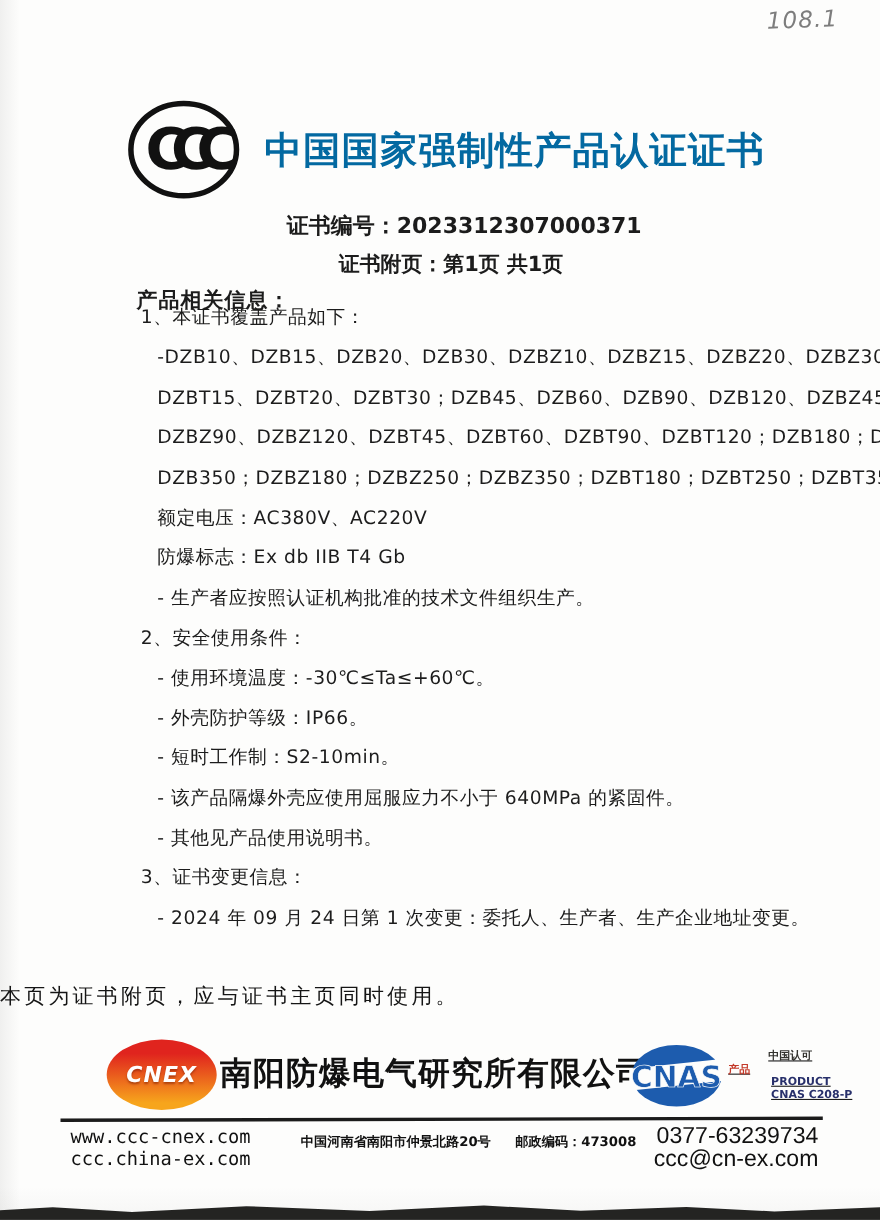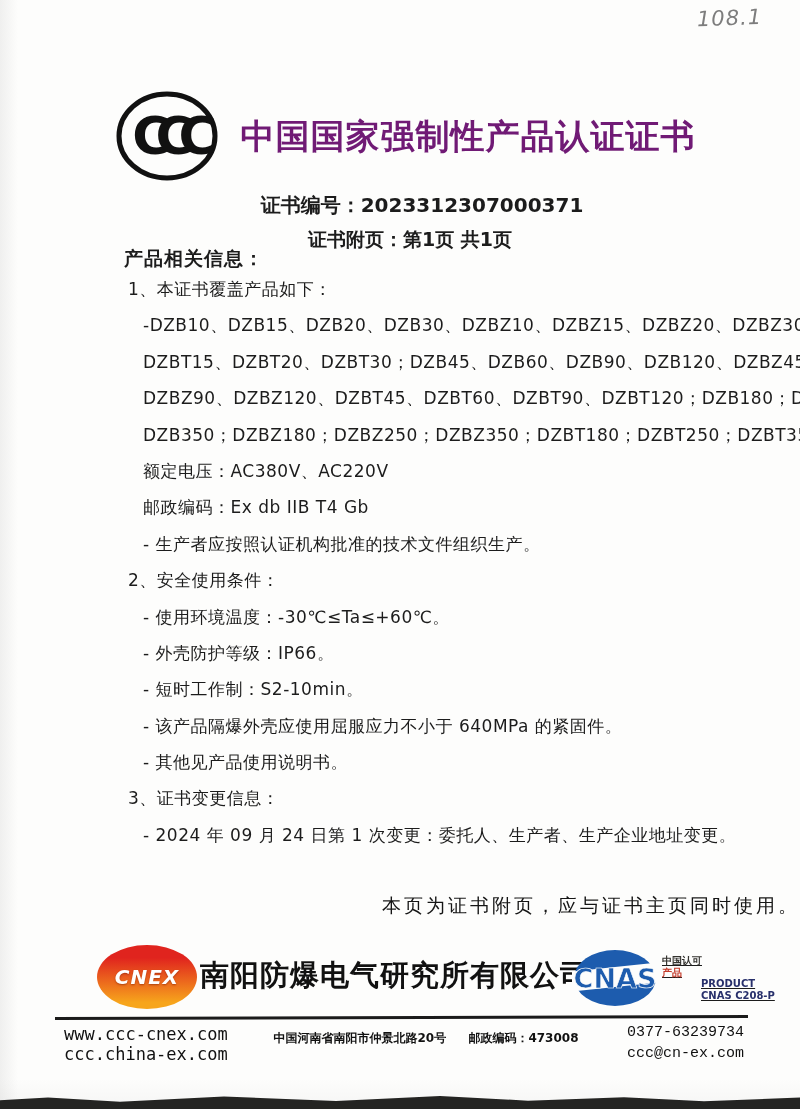--- a/index.html
+++ b/index.html
@@ -22,41 +22,41 @@
     position:absolute;top:6px;right:38px;
     font-family:"DejaVu Sans",sans-serif;
     font-size:21px;color:#7d7d7d;transform:rotate(-2deg);
     font-style:italic;letter-spacing:1px;
   }
   
   .ccc-logo{position:absolute;left:114px;top:86px;width:106px;height:100px;}
   .title{
     position:absolute;left:238px;top:114px;width:460px;
     text-align:center;font-size:34px;font-weight:bold;letter-spacing:1px;
-    color:#701a75;
+    color:#0369a1;
   }
   .cert-line{
     position:absolute;left:0;right:0;top:192px;text-align:center;
     font-size:20px;font-weight:bold;transform:translateX(22px);
   }
   .attach-line{
     position:absolute;left:0;right:0;top:227px;text-align:center;
     font-size:19px;font-weight:bold;transform:translateX(10px);
   }
   
   .section-title{
-    position:absolute;left:124px;top:246px;
+    position:absolute;left:124px;top:260px;
     font-size:19px;font-weight:bold;letter-spacing:1px;
   }
   .content{position:absolute;left:128px;top:281px;right:36px;}
   .cl{font-size:17px;line-height:17px;margin-bottom:19.4px;white-space:nowrap;letter-spacing:.5px;}
   .cl.sub{margin-left:15px;}
   
   .notice{
-    position:absolute;left:0;right:0;top:893px;text-align:right;
+    position:absolute;left:0;right:0;top:893px;text-align:left;
     font-size:19px;letter-spacing:3px;color:#151515;
   }
   .cnex-logo{
     position:absolute;left:97px;top:945px;width:100px;height:64px;
     border-radius:50%;
     display:flex;align-items:center;justify-content:center;
     color:#fff;font-weight:bold;font-size:20px;letter-spacing:1px;
     text-shadow:0 1px 2px rgba(120,30,0,.55);
     font-style:italic;
   }
@@ -75,21 +75,21 @@
     position:absolute;left:64px;top:1024px;
     font-family:"DejaVu Sans Mono",monospace;font-size:17px;line-height:20px;color:#111;
   }
   .contact-center{
     position:absolute;left:236px;top:1030px;width:380px;text-align:center;
     font-size:12px;color:#111;white-space:nowrap;font-weight:bold;
   }
   .contact-center .post{margin-left:18px;}
   .contact-right{
     position:absolute;right:56px;top:1022px;text-align:right;
-    font-family:Liberation Mono, monospace;font-size:15px;line-height:21px;color:#111;
+    font-family:Liberation Sans, sans-serif;font-size:21px;line-height:21px;color:#111;
   }
   .bottom-bar{
     position:absolute;left:0;right:0;bottom:0;height:16px;background:#242422;
     clip-path:polygon(0 45%,6% 28%,15% 55%,28% 22%,42% 50%,55% 18%,66% 48%,78% 26%,88% 52%,100% 28%,100% 100%,0 100%);
   }
 </style>
 </head>
 <body>
 
 <div class="page">
@@ -113,21 +113,21 @@
 
   <div class="section-title">产品相关信息：</div>
 
   <div class="content">
     <div class="cl">1、本证书覆盖产品如下：</div>
     <div class="cl sub">-DZB10、DZB15、DZB20、DZB30、DZBZ10、DZBZ15、DZBZ20、DZBZ30、DZBT10、</div>
     <div class="cl sub">DZBT15、DZBT20、DZBT30；DZB45、DZB60、DZB90、DZB120、DZBZ45、DZBZ60、</div>
     <div class="cl sub">DZBZ90、DZBZ120、DZBT45、DZBT60、DZBT90、DZBT120；DZB180；DZB250；</div>
     <div class="cl sub">DZB350；DZBZ180；DZBZ250；DZBZ350；DZBT180；DZBT250；DZBT350</div>
     <div class="cl sub">额定电压：AC380V、AC220V</div>
-    <div class="cl sub">邮政编码：Ex db IIB T4 Gb</div>
+    <div class="cl sub">防爆标志：Ex db IIB T4 Gb</div>
     <div class="cl sub">- 生产者应按照认证机构批准的技术文件组织生产。</div>
     <div class="cl">2、安全使用条件：</div>
     <div class="cl sub">- 使用环境温度：-30℃≤Ta≤+60℃。</div>
     <div class="cl sub">- 外壳防护等级：IP66。</div>
     <div class="cl sub">- 短时工作制：S2-10min。</div>
     <div class="cl sub">- 该产品隔爆外壳应使用屈服应力不小于 640MPa 的紧固件。</div>
     <div class="cl sub">- 其他见产品使用说明书。</div>
     <div class="cl">3、证书变更信息：</div>
     <div class="cl sub">- 2024 年 09 月 24 日第 1 次变更：委托人、生产者、生产企业地址变更。</div>
   </div>
@@ -140,21 +140,21 @@
 
   <div class="company">南阳防爆电气研究所有限公司</div>
 
   <div class="cnas">
     <svg viewBox="0 0 86 62" xmlns="http://www.w3.org/2000/svg">
       <ellipse cx="43" cy="31" rx="41" ry="28" fill="#1d5cae"></ellipse>
       <rect x="-6" y="20" width="100" height="20" fill="#fdfdfc" transform="rotate(-6 43 31)"></rect>
       <text x="43" y="41" text-anchor="middle" font-family="DejaVu Sans, sans-serif" font-weight="900" font-size="27" fill="#1d5cae" stroke="#fdfdfc" stroke-width="0.6">CNAS</text>
     </svg>
     <div class="cnas-caption">
-      <div class="c1" style="color:#33322e;">中国认可</div>
+      <div class="c1" style="color:#33322e;text-align:center;">中国认可</div>
       <div class="c2" style="color:#c43a2a;">产品</div>
       <div class="c3" style="color:#28306b;">PRODUCT</div>
       <div class="c4" style="color:#28306b;">CNAS C208-P</div>
     </div>
   </div>
 
   <div class="rule"></div>
 
   <div class="contact-left">
     <div>www.ccc-cnex.com</div>

